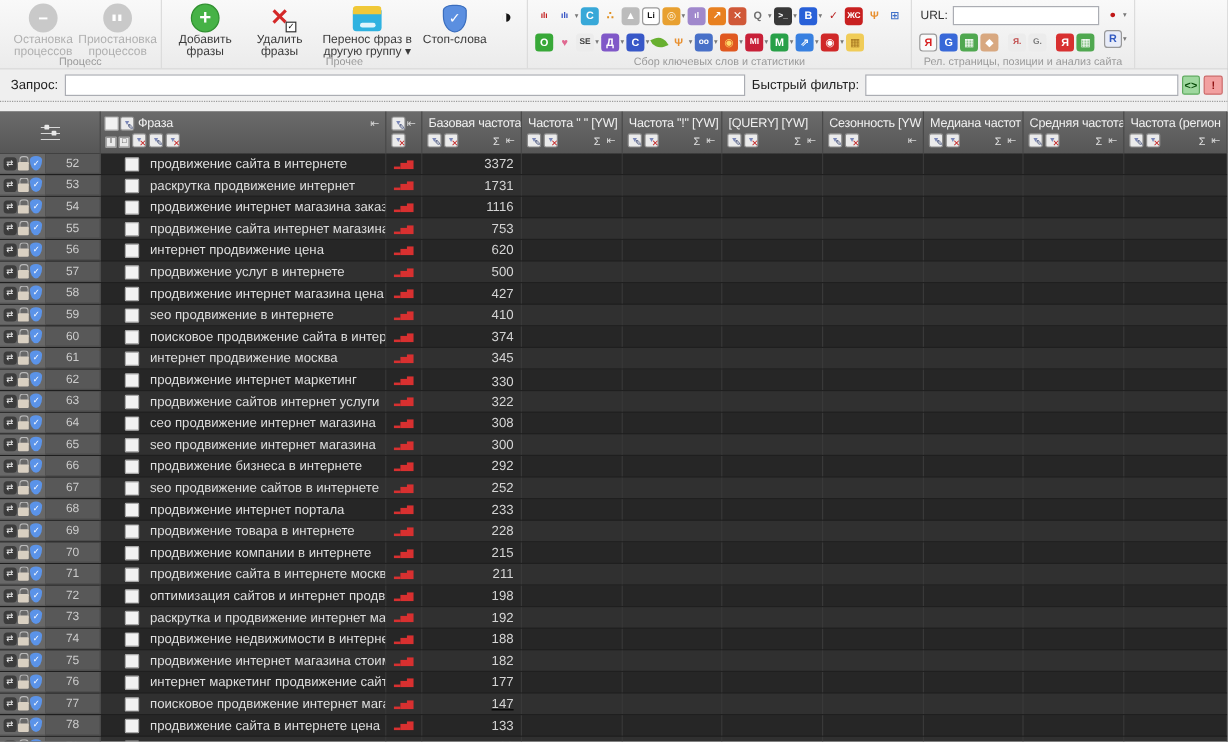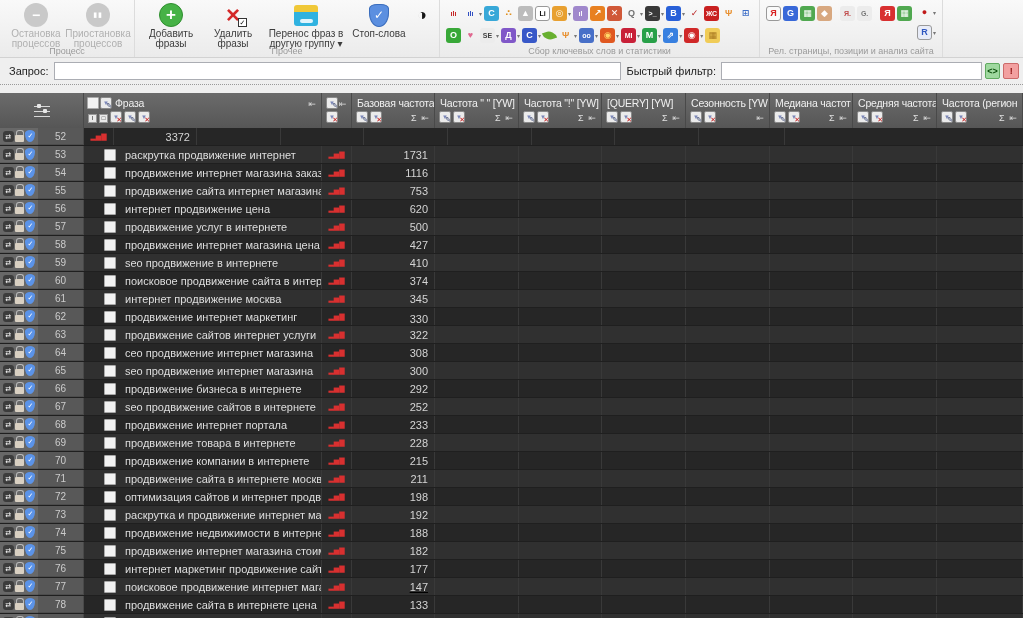--- a/index.html
+++ b/index.html
@@ -276,20 +276,24 @@
           <span class="miniwrap">
             <span class="mini" style="background: rgb(240, 204, 88); color: rgb(168, 120, 32);">▦</span>
           </span>
         </div>
     </div>
     <div class="tb-glabel">Сбор ключевых слов и статистики</div>
   </div>
 
   <div class="tb-group">
     <div class="rel-main">
+      <div class="url-row">
+        <span class="url-lbl">URL:</span>
+        <input class="url-input" value="" style="">
+      </div>
       <div class="iconrow" id="rel-icons">
           <span class="miniwrap">
             <span class="mini" style="background: rgb(250, 250, 250); border: 1px solid rgb(153, 153, 153); color: rgb(216, 32, 32);">Я</span>
           </span>
           <span class="miniwrap">
             <span class="mini" style="background: rgb(56, 104, 216); color: rgb(255, 255, 255);">G</span>
           </span>
           <span class="miniwrap">
             <span class="mini" style="background: rgb(80, 168, 80); color: rgb(255, 255, 255);">▦</span>
           </span>
@@ -455,20 +459,24 @@
       </div>
     </div>
   <div class="gbody" id="gbody">
       <div class="grow even">
         <div class="gcell gut-icons" style="width: 38px;">
           <span class="transfer">⇄</span>
           <span class="lockw"></span>
           <span class="shieldw">✓</span>
         </div>
         <div class="gcell gut-num" style="width: 46px;">52</div>
+        <div class="gcell c-phrase" style="width: 238px;">
+          <span class="cb"></span>
+          <span class="phrase-txt">продвижение сайта в интернете</span>
+        </div>
         <div class="gcell" style="width: 30px;">
           <span class="trendg">▂▅▇</span>
         </div>
         <div class="gcell" style="width: 83px;">
           <span class="val">3372</span>
         </div>
         <div class="gcell" style="width: 84px;"></div>
         <div class="gcell" style="width: 83px;"></div>
         <div class="gcell" style="width: 84px;"></div>
         <div class="gcell" style="width: 84px;"></div>

